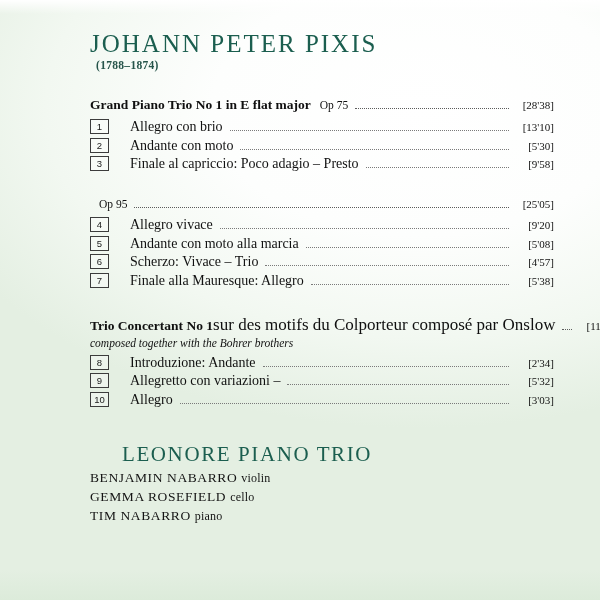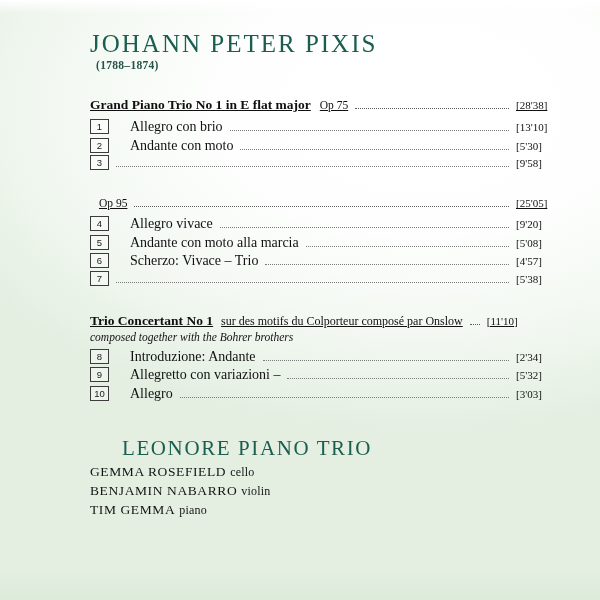--- a/index.html
+++ b/index.html
@@ -66,37 +66,35 @@
   .work {
     margin-left: 28px;
     margin-top: 26px;
   }
   .work-head {
     display: flex;
     align-items: baseline;
     width: 100%;
     font-size: 13px;
     color: #101010;
-    text-decoration: underline;
   }
   .work-title {
     font-weight: bold;
     font-size: 13.5px;
     white-space: nowrap;
   }
   .work-opus {
     font-weight: normal;
     font-size: 11.5px;
     margin-left: 9px;
     white-space: nowrap;
   }
   .work-subtitle-inline {
     font-weight: normal;
-    font-size: 12px;
-    margin-left: 8px;
+    font-size: 17px;
     white-space: nowrap;
   }
   .dots {
     flex: 1 1 auto;
     border-bottom: 1.5px dotted #5c5c5c;
     margin: 0 7px 3px 7px;
     min-width: 10px;
     height: 1px;
   }
   .dots-thin {
@@ -104,21 +102,21 @@
     border-bottom: 1.2px dotted #7a7a7a;
     margin: 0 7px 3px 7px;
     min-width: 10px;
     height: 1px;
   }
   .dur {
     font-size: 11px;
     color: #111;
     white-space: nowrap;
     min-width: 38px;
-    text-align: left;
+    text-align: right;
   }
   .work-subnote {
     font-style: italic;
     font-size: 11.5px;
     margin-top: 2px;
     color: #111;
   }
 
   
   .tracks {
@@ -203,20 +201,21 @@
           <span class="dur">[13'10]</span>
         </div>
         <div class="track">
           <span class="tnum">2</span>
           <span class="tname">Andante con moto</span>
           <span class="dots-thin"></span>
           <span class="dur">[5'30]</span>
         </div>
         <div class="track">
           <span class="tnum">3</span>
+          <span class="tname">Finale al capriccio: Poco adagio – Presto</span>
           <span class="dots-thin"></span>
           <span class="dur">[9'58]</span>
         </div>
       </div>
     </div>
 
     <div class="work">
       <div class="work-head">
         <span class="work-opus">Op 95</span>
         <span class="dots"></span>
@@ -236,20 +235,21 @@
           <span class="dur">[5'08]</span>
         </div>
         <div class="track">
           <span class="tnum">6</span>
           <span class="tname">Scherzo: Vivace – Trio</span>
           <span class="dots-thin"></span>
           <span class="dur">[4'57]</span>
         </div>
         <div class="track">
           <span class="tnum">7</span>
+          <span class="tname">Finale alla Mauresque: Allegro</span>
           <span class="dots-thin"></span>
           <span class="dur">[5'38]</span>
         </div>
       </div>
     </div>
 
     <div class="work">
       <div class="work-head">
         <span class="work-title">Trio Concertant No 1</span>
         <span class="work-subtitle-inline">sur des motifs du Colporteur composé par Onslow</span>
@@ -275,24 +275,24 @@
           <span class="tname">Allegro</span>
           <span class="dots-thin"></span>
           <span class="dur">[3'03]</span>
         </div>
       </div>
     </div>
 
     <div class="performers">
       <div class="ensemble">LEONORE PIANO TRIO</div>
       <div class="player">
+        <span class="pname">BENJAMIN NABARRO</span><span class="pinst">violin</span>
+      </div>
+      <div class="player">
         <span class="pname">GEMMA ROSEFIELD</span><span class="pinst">cello</span>
       </div>
       <div class="player">
-        <span class="pname">BENJAMIN NABARRO</span><span class="pinst">violin</span>
-      </div>
-      <div class="player">
-        <span class="pname">TIM GEMMA</span><span class="pinst">piano</span>
+        <span class="pname">TIM NABARRO</span><span class="pinst">piano</span>
       </div>
     </div>
 
   </div>
 </div>
 
 </body></html>

